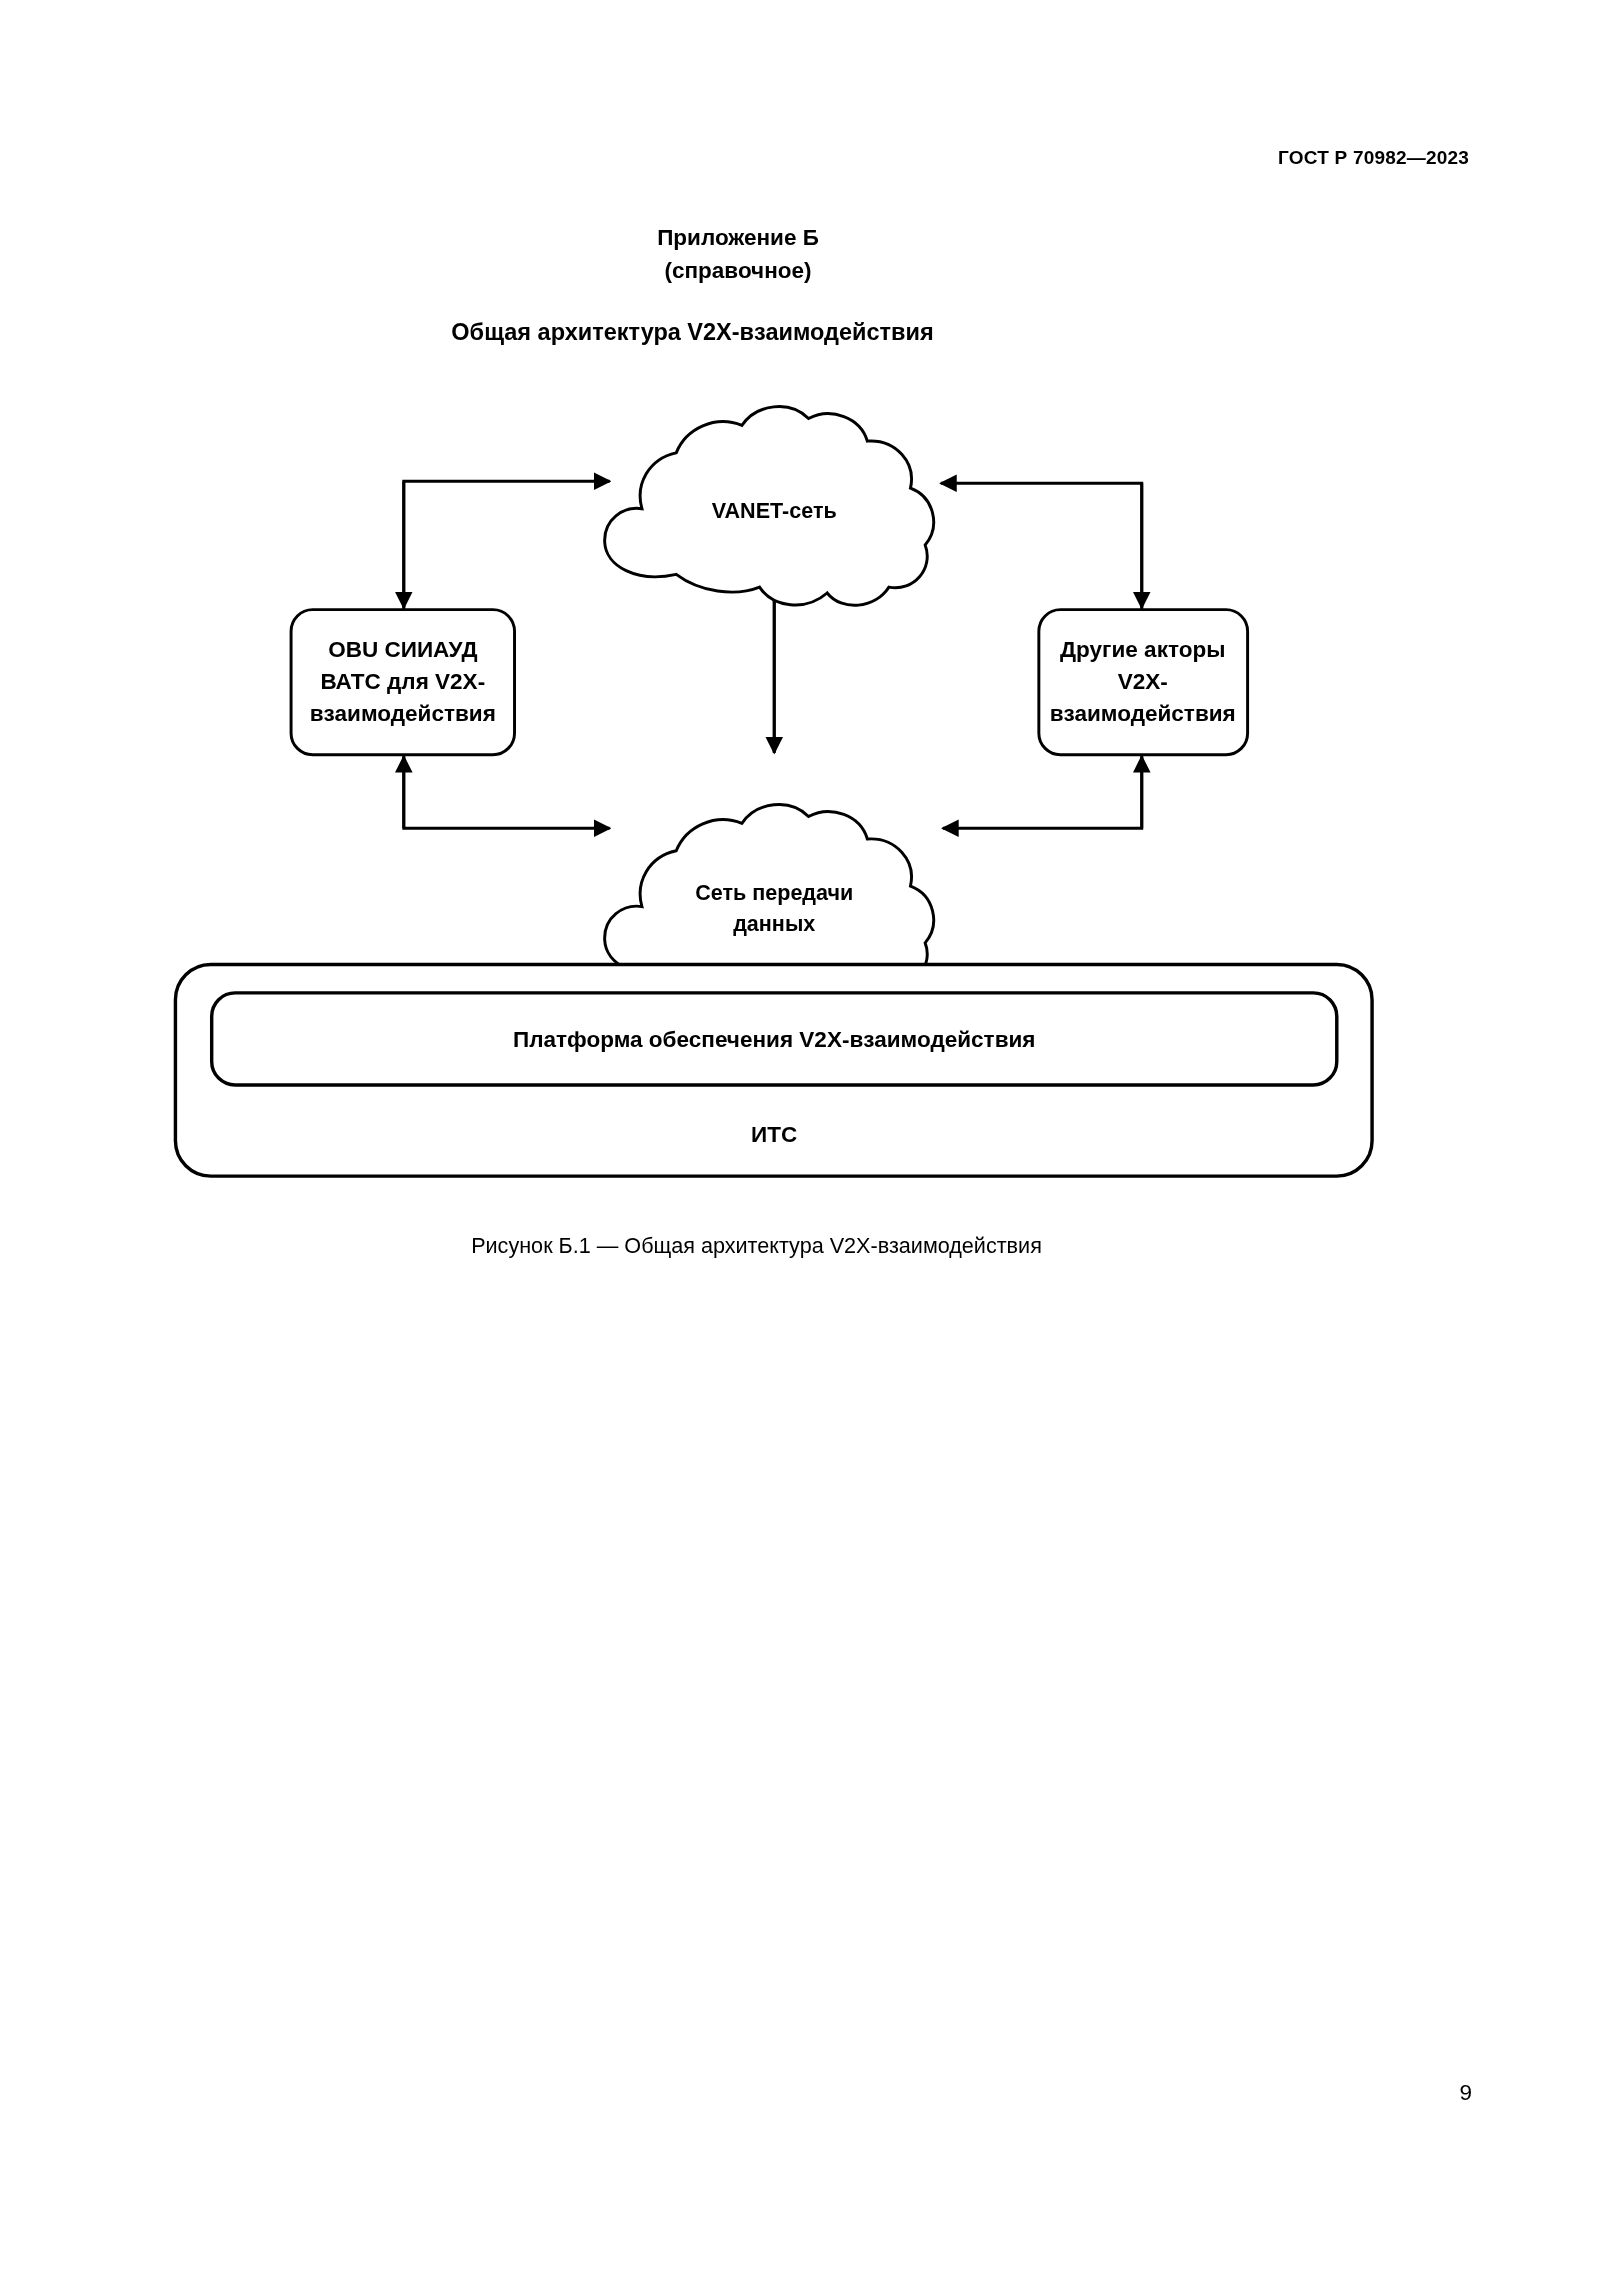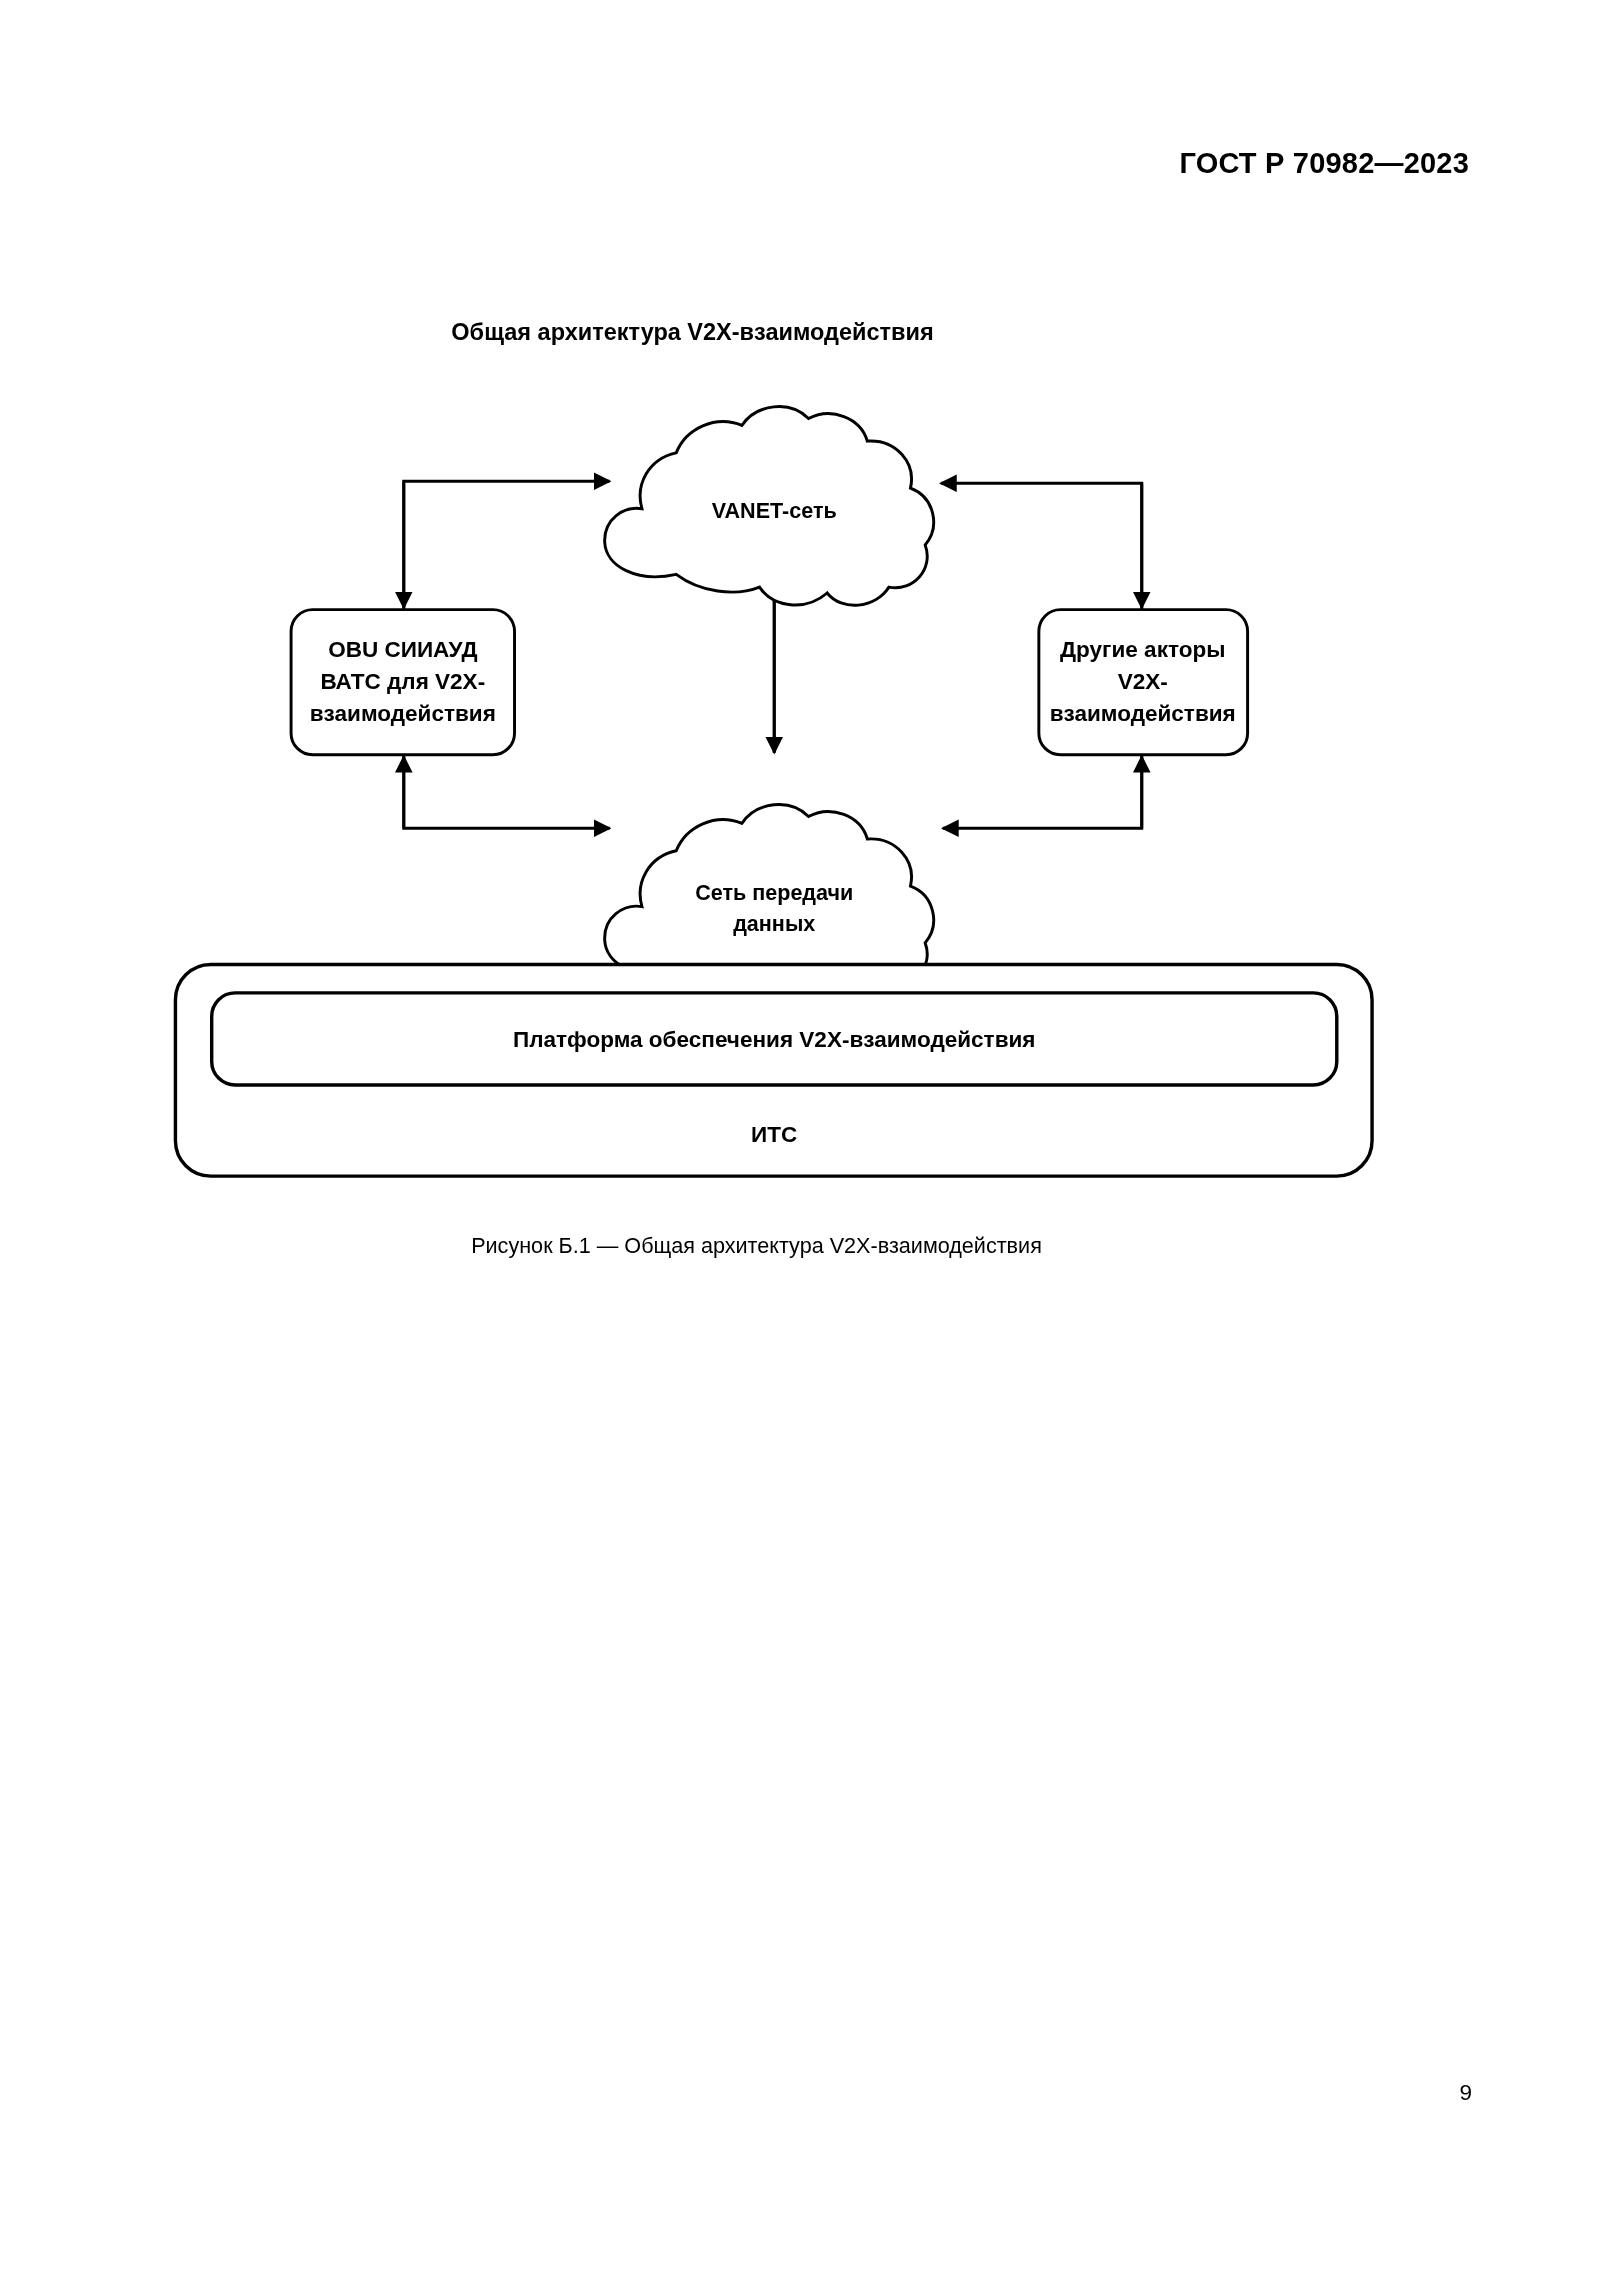--- a/index.html
+++ b/index.html
@@ -16,21 +16,21 @@
     width: 1621px;
     height: 2293px;
     margin: 0 auto;
     background: #ffffff;
     overflow: hidden;
   }
   .doc-header {
     position: absolute;
     top: 147px;
     right: 152px;
-    font-size: 29px;
+    font-size: 19px;
     font-weight: bold;
     letter-spacing: 0.2px;
     white-space: nowrap;
   }
   .annex-block {
     position: absolute;
     top: 221px;
     left: 0;
     width: 1621px;
     text-align: center;
@@ -89,20 +89,24 @@
     font-size: 22.5px;
   }
 </style>
 </head>
 <body>
 
 <div class="page">
 
   <div class="doc-header">ГОСТ Р 70982—2023</div>
 
+  <div class="annex-block">
+    <div class="annex-line annex-indent">Приложение Б</div>
+    <div class="annex-line annex-indent">(справочное)</div>
+  </div>
 
   <div class="figure-title">Общая архитектура V2X-взаимодействия</div>
 
   <div class="diagram">
     <svg width="1621" height="814" viewBox="0 0 1654 830" xmlns="http://www.w3.org/2000/svg">
       <defs>
         <marker id="arrow" viewBox="0 0 10 10" refX="9" refY="5" markerWidth="6" markerHeight="6" orient="auto-start-reverse">
           <path d="M 0 0 L 10 5 L 0 10 z" fill="#000000"></path>
         </marker>
         <marker id="arrow-start" viewBox="0 0 10 10" refX="9" refY="5" markerWidth="6" markerHeight="6" orient="auto-start-reverse">

